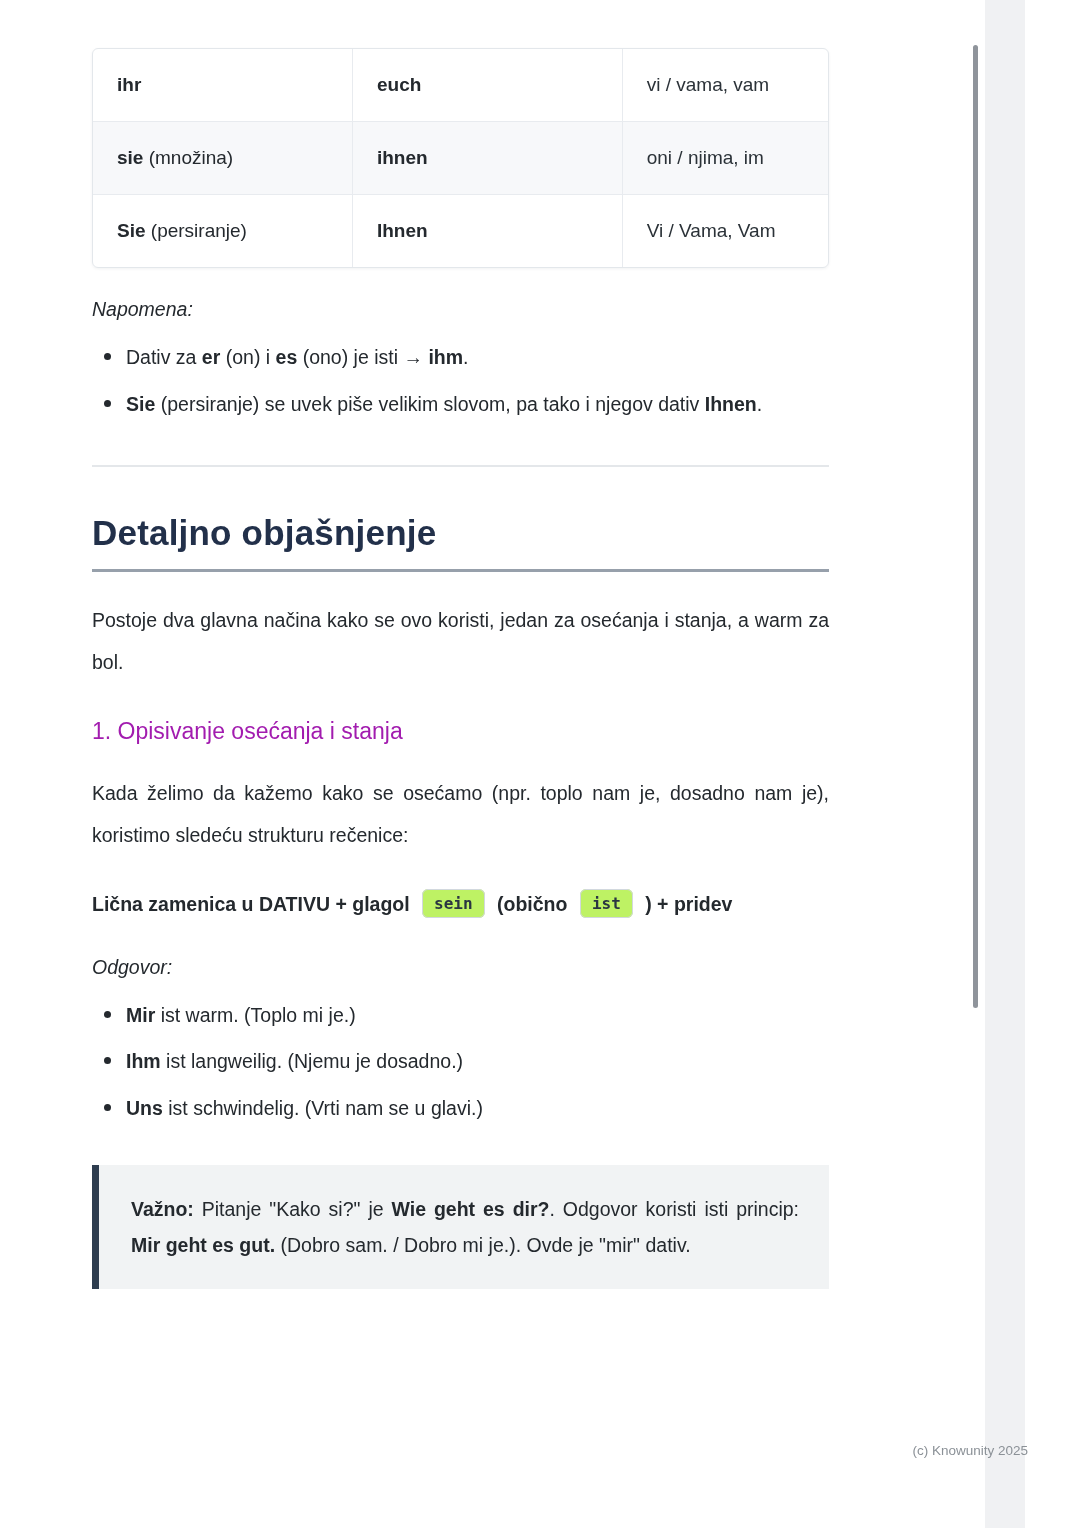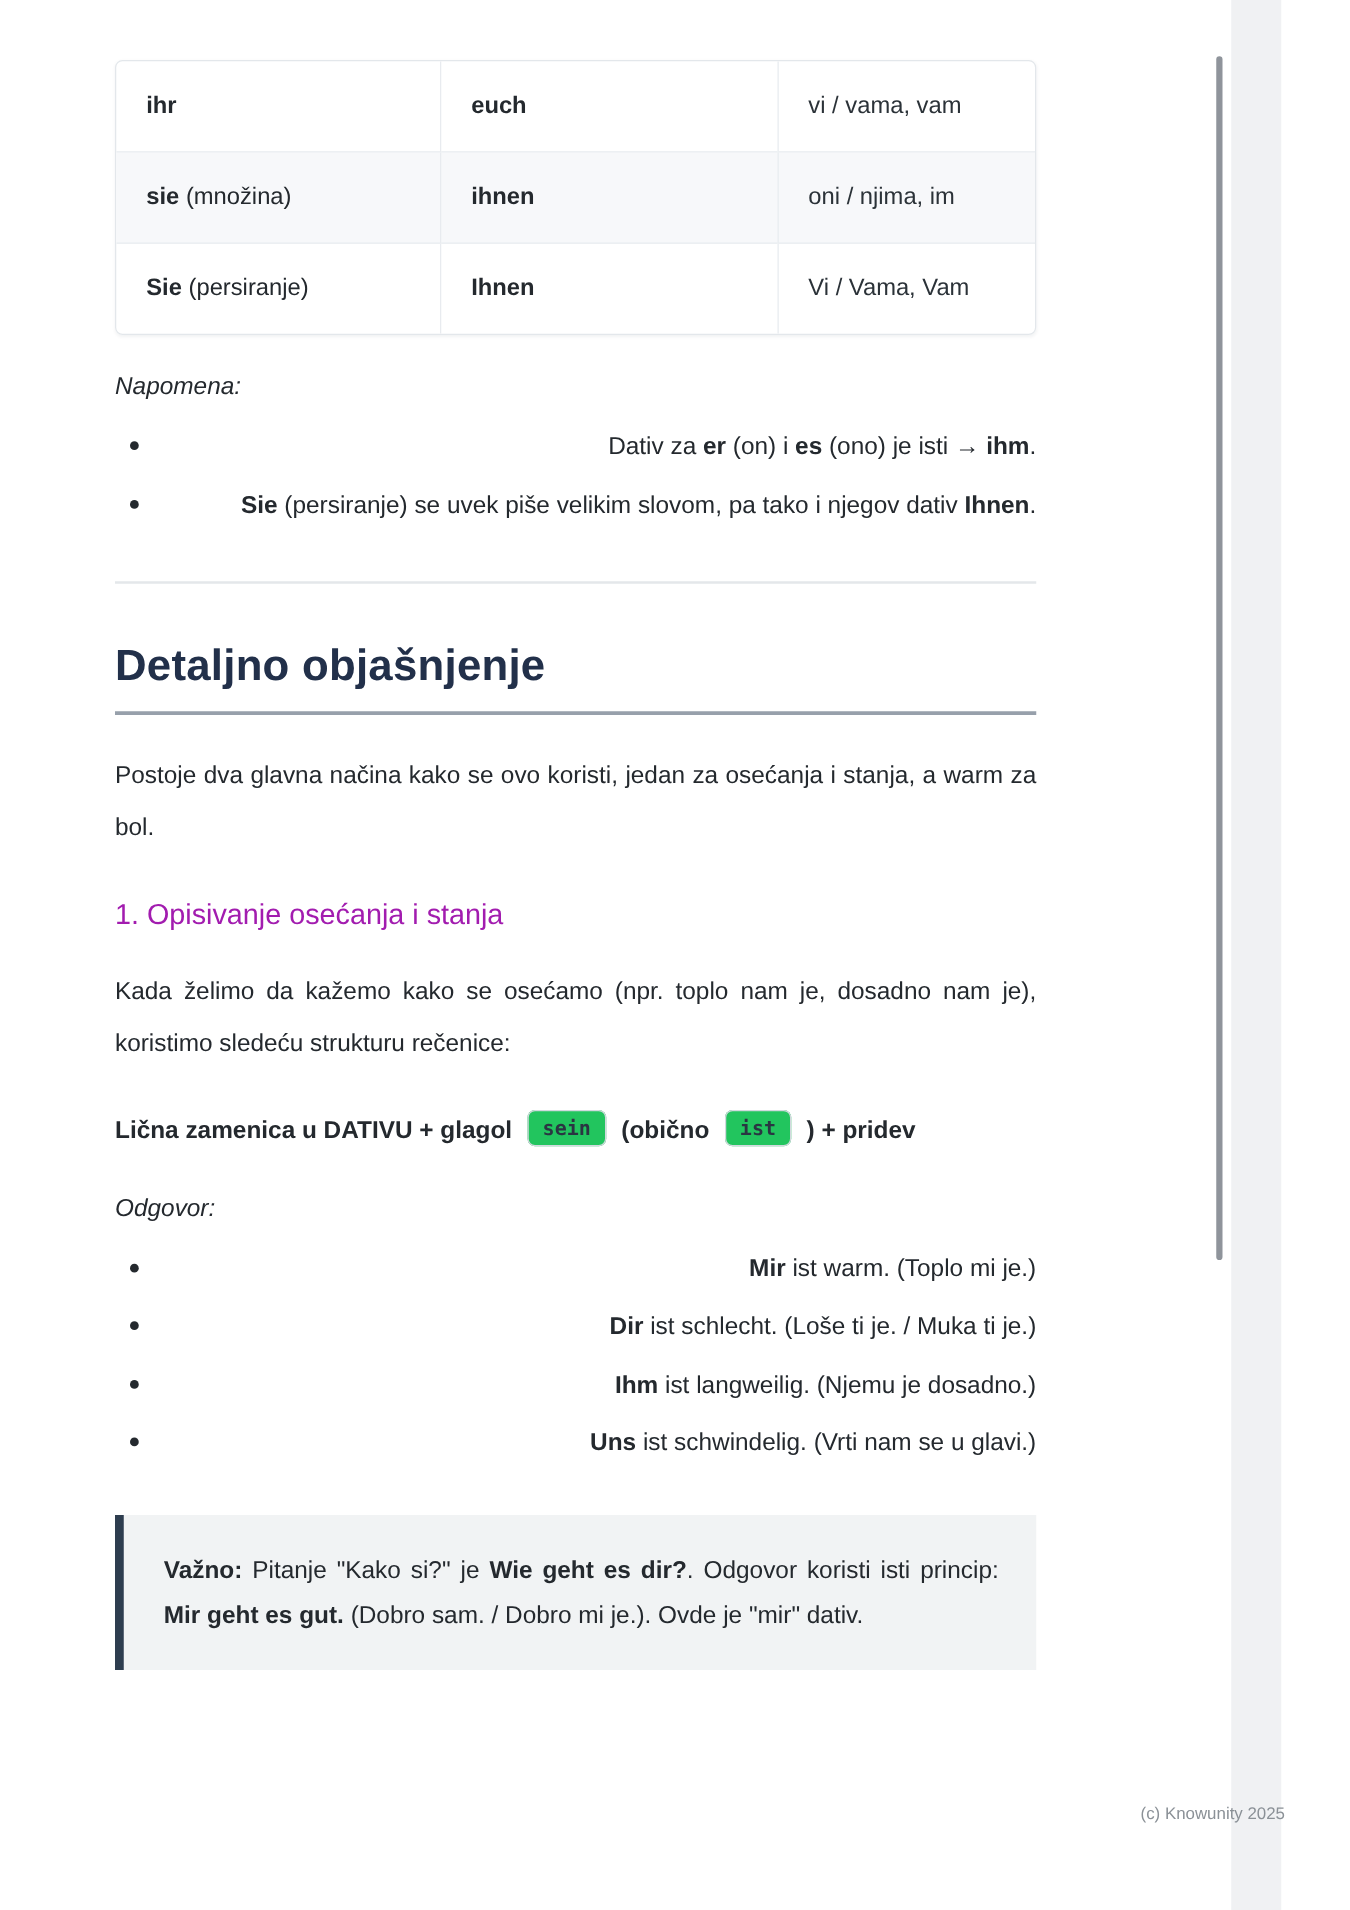--- a/index.html
+++ b/index.html
@@ -23,21 +23,21 @@
   tr + tr td{border-top:1px solid #e8ebef;}
   tr.alt{background:#f7f8fa;}
 
   .b{font-weight:700;}
 
   .note-label{margin:30px 0 0;font-size:19.5px;font-style:italic;}
 
   ul.blist{list-style:none;margin:20px 0 0;padding:0;}
   ul.blist li{
     position:relative;padding-left:34px;margin:13px 0;
-    font-size:19.5px;line-height:1.72;text-align:right;
+    font-size:19.5px;line-height:1.72;
   }
   ul.blist li::before{
     content:"";position:absolute;left:12px;top:0.62em;
     width:7px;height:7px;border-radius:50%;background:#24292e;
   }
 
   hr.rule{border:none;border-top:2px solid #e4e7ea;margin:44px 0 0;}
 
   h1.section-title{
     margin:46px 0 0;font-size:35px;font-weight:700;color:#22304a;
@@ -45,21 +45,21 @@
   }
   h2.sub-title{margin:34px 0 0;font-size:23px;font-weight:400;color:#a21caf;}
 
   p.para{margin:28px 0 0;font-size:19.5px;line-height:2.15;text-align:justify;}
   p.formula{margin:26px 0 0;font-size:19.5px;line-height:2.2;}
   p.examples-label{margin:30px 0 0;font-size:19.5px;font-style:italic;}
 
   .code{
     font-family:"DejaVu Sans Mono","Liberation Mono",monospace;
     font-size:16px;font-weight:700;color:#2a3542;
-    background:#22c55e;border:1px solid #d2d8de;border-radius:6px;
+    background:#bef264;border:1px solid #d2d8de;border-radius:6px;
     padding:4px 11px;margin:0 7px;vertical-align:2px;white-space:nowrap;
   }
 
   .callout{
     margin:40px 0 0;background:#f1f3f4;border-left:7px solid #2e3d4f;
     padding:26px 30px 26px 32px;
   }
   .callout p{margin:0;font-size:19.5px;line-height:1.85;text-align:justify;}
 
   .footer-credit{
@@ -122,21 +122,20 @@
   <h2 class="sub-title">1. Opisivanje osećanja i stanja</h2>
 
   <p class="para">Kada želimo da kažemo kako se osećamo (npr. toplo nam je, dosadno nam je), koristimo sledeću strukturu rečenice:</p>
 
   <p class="formula"><span class="b">Lična zamenica u DATIVU + glagol </span><span class="code">sein</span><span class="b"> (obično </span><span class="code">ist</span><span class="b"> ) + pridev</span></p>
 
   <p class="examples-label">Odgovor:</p>
 
   <ul class="blist">
     <li><span class="b">Mir</span><span> ist warm. (Toplo mi je.)</span></li>
-    <li><span class="b">Dir</span><span> ist schlecht. (Loše ti je. / Muka ti je.)</span></li>
     <li><span class="b">Ihm</span><span> ist langweilig. (Njemu je dosadno.)</span></li>
     <li><span class="b">Uns</span><span> ist schwindelig. (Vrti nam se u glavi.)</span></li>
   </ul>
 
   <div class="callout">
     <p><span class="b">Važno:</span><span> Pitanje "Kako si?" je </span><span class="b">Wie geht es dir?</span><span>. Odgovor koristi isti princip: </span><span class="b">Mir geht es gut.</span><span> (Dobro sam. / Dobro mi je.). Ovde je "mir" dativ.</span></p>
   </div>
 
 
 </div>

